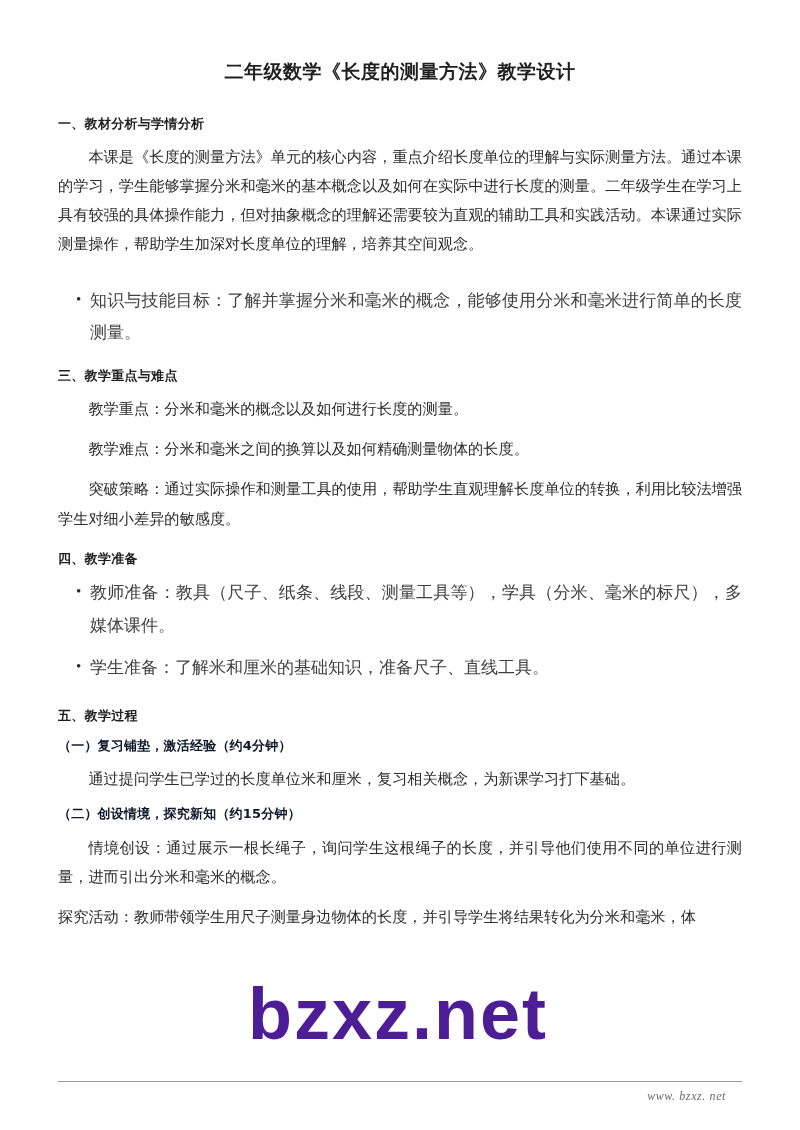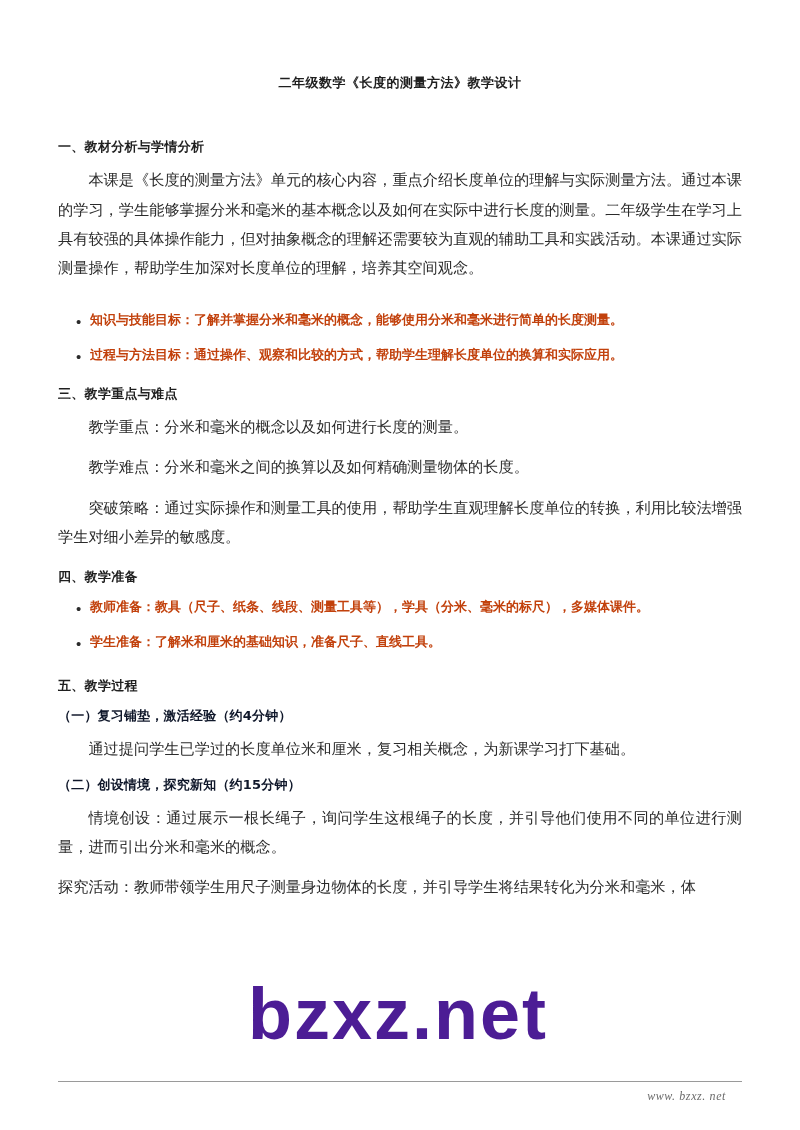--- a/index.html
+++ b/index.html
@@ -44,26 +44,26 @@
     line-height: 1;
   }
 
   .layer {
     position: relative;
     z-index: 2;
   }
 
   
   .doc-title {
-    margin: 16px;
+    margin: 0;
     padding: 58px 0 0 0;
     text-align: center;
     font-family: "DejaVu Sans", "Liberation Sans", sans-serif;
     font-weight: bold;
-    font-size: 13px;
+    font-size: 19px;
     letter-spacing: 0.5px;
     line-height: 1.4;
     color: #1f1f1f;
   }
 
   
   .sec-h {
     margin: 0;
     font-family: "DejaVu Sans", "Liberation Sans", sans-serif;
     font-weight: bold;
@@ -97,26 +97,25 @@
   
   ul.blist {
     margin: 0;
     padding: 0;
     list-style: none;
   }
   ul.blist li {
     position: relative;
     padding-left: 16px;
     margin-left: 16px;
-    font-size: 13px;
+    font-size: 17px;
     line-height: 1.92;
     text-align: justify;
     text-justify: inter-ideograph;
-    color: #c2410c;
-    font-weight: bold;
+    color: #404040;
   }
   ul.blist li::before {
     content: "•";
     position: absolute;
     left: 2px;
     top: 0;
     font-size: 15px;
     color: #2b2b2b;
   }
 
@@ -164,21 +163,20 @@
 
     <h2 class="sec-h">一、教材分析与学情分析</h2>
     <div class="gap-h"></div>
     <p class="para indent">本课是《长度的测量方法》单元的核心内容，重点介绍长度单位的理解与实际测量方法。通过本课的学习，学生能够掌握分米和毫米的基本概念以及如何在实际中进行长度的测量。二年级学生在学习上具有较强的具体操作能力，但对抽象概念的理解还需要较为直观的辅助工具和实践活动。本课通过实际测量操作，帮助学生加深对长度单位的理解，培养其空间观念。</p>
 
     <div class="gap-sec"></div>
 
     <div class="gap-h"></div>
     <ul class="blist">
       <li>知识与技能目标：了解并掌握分米和毫米的概念，能够使用分米和毫米进行简单的长度测量。</li>
-      <li style="margin-top:10px">过程与方法目标：通过操作、观察和比较的方式，帮助学生理解长度单位的换算和实际应用。</li>
     </ul>
 
     <div class="gap-sec"></div>
 
     <h2 class="sec-h">三、教学重点与难点</h2>
     <div class="gap-h"></div>
     <p class="para indent">教学重点：分米和毫米的概念以及如何进行长度的测量。</p>
     <div class="gap-p"></div>
     <p class="para indent">教学难点：分米和毫米之间的换算以及如何精确测量物体的长度。</p>
     <div class="gap-p"></div>

